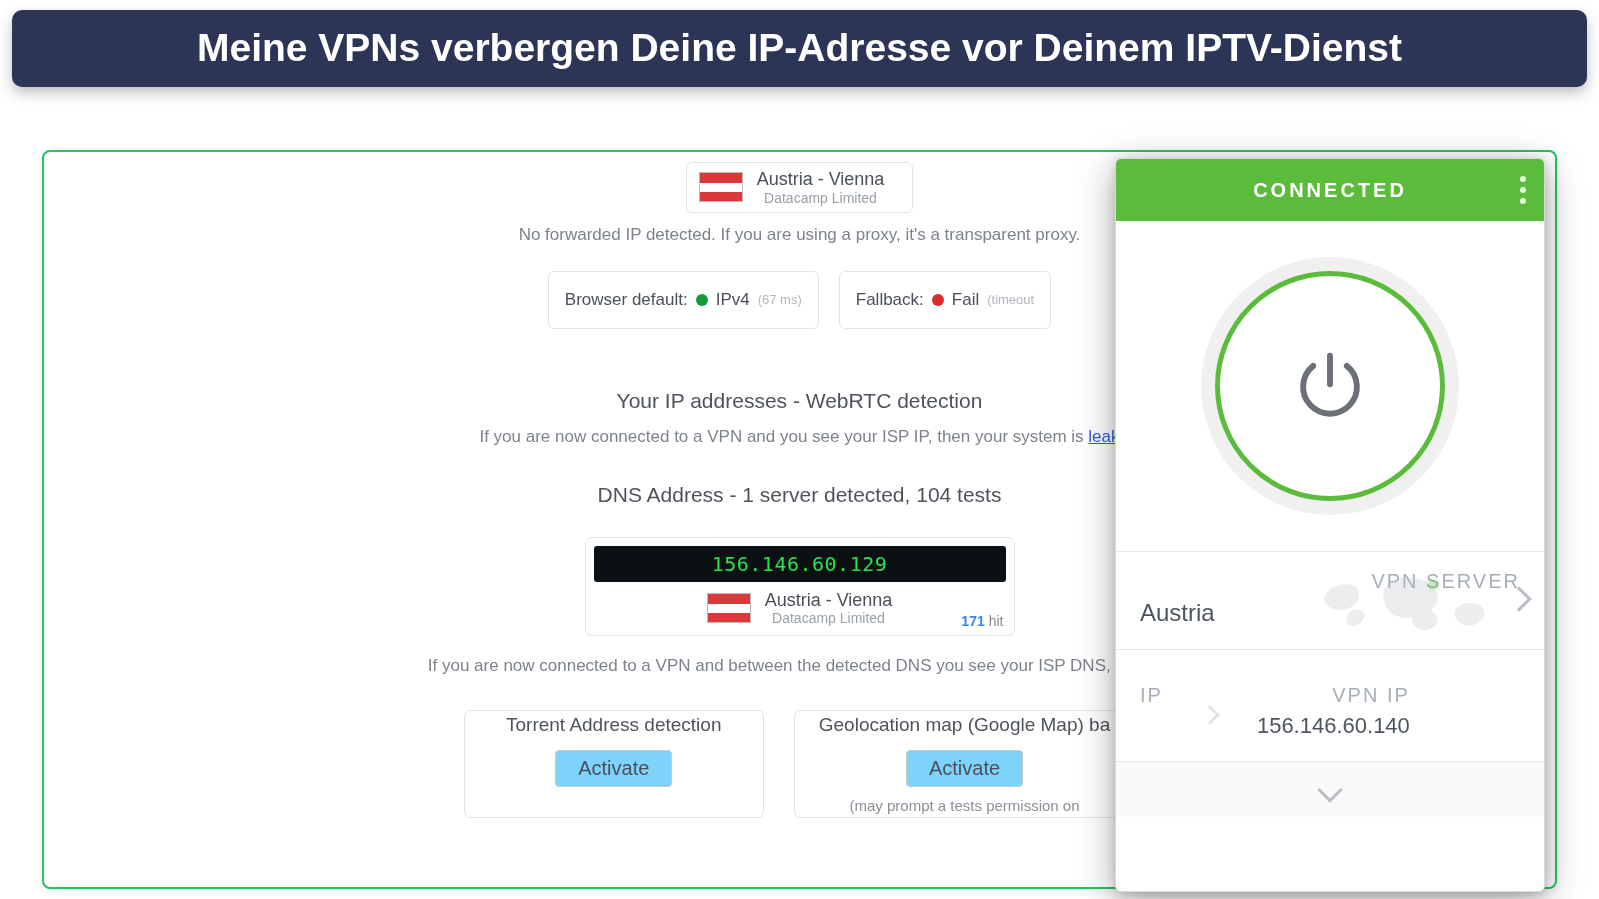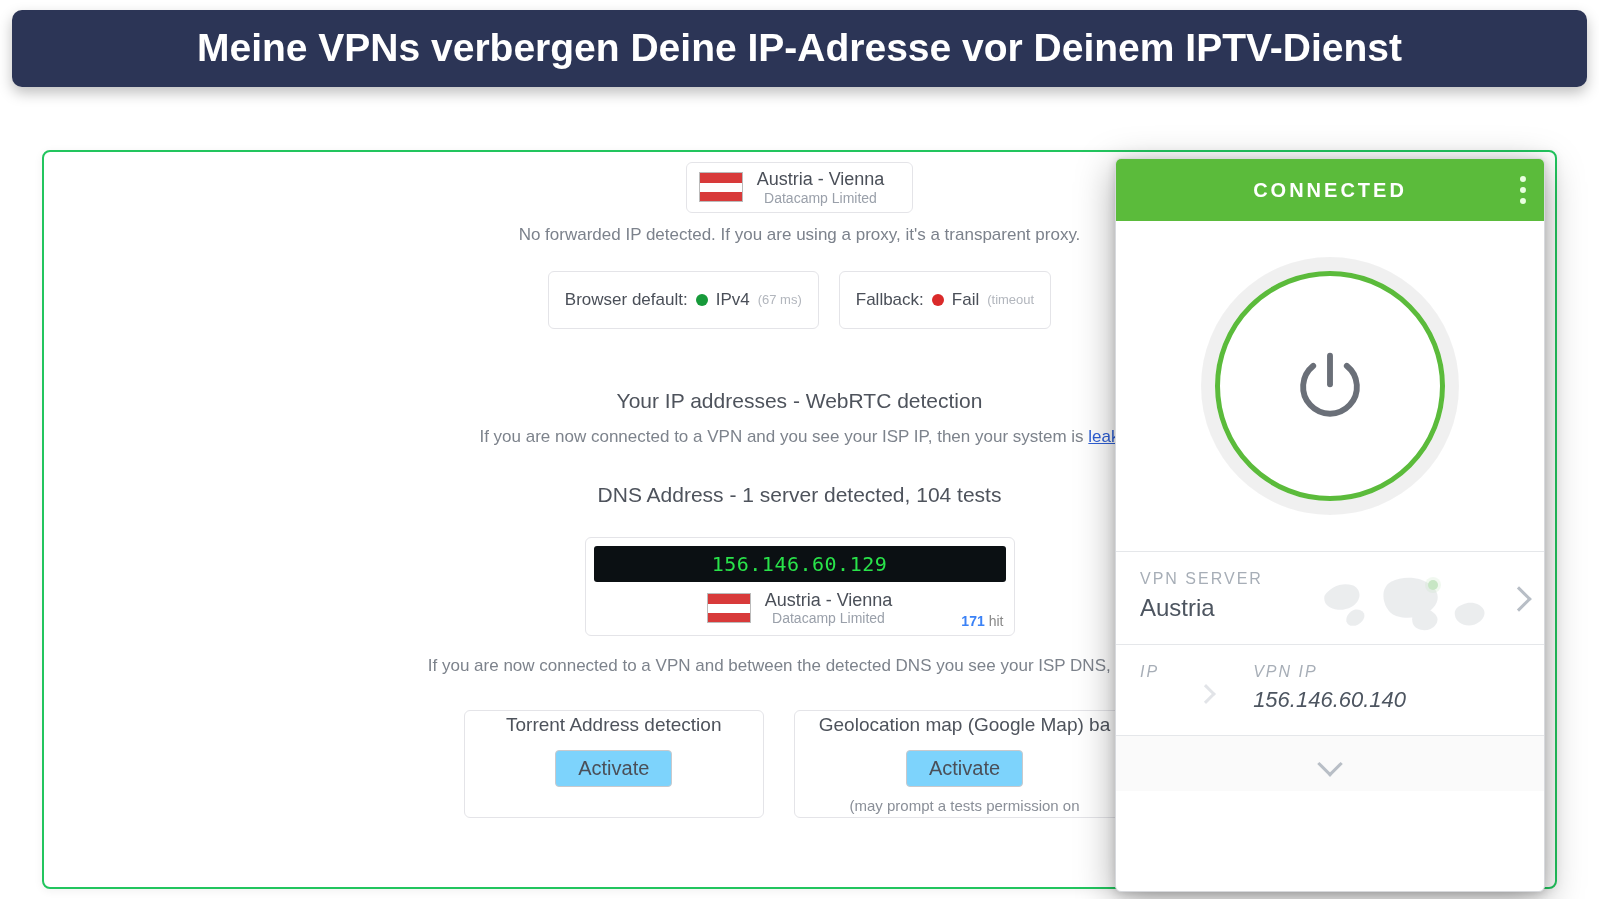--- a/index.html
+++ b/index.html
@@ -120,33 +120,33 @@
   .power-btn {
     width: 230px; height: 230px; border-radius: 50%;
     border: 5px solid #5bbb3b; position: relative;
     box-shadow: 0 0 0 14px rgba(0,0,0,0.06);
     display: flex; align-items: center; justify-content: center;
     cursor: pointer;
   }
   .power-icon { width: 84px; height: 84px; }
   .power-icon svg { width: 100%; height: 100%; }
   .vpn-section { padding: 18px 24px 22px; border-top: 1px solid #e5e7ea; position: relative; }
-  .vpn-label { color: #a7aeb7; letter-spacing: 2px; font-size: 16px; font-weight: 500; }
+  .vpn-label { color: #a7aeb7; letter-spacing: 2px; font-size: 20px; font-weight: 500; text-align: right; }
   .vpn-value { color: #4d5560; font-size: 24px; margin-top: 6px; }
   .chev-right {
     position: absolute; right: 16px; top: 38px;
     width: 18px; height: 18px; border-top: 3px solid #b8bec6; border-right: 3px solid #b8bec6;
     transform: rotate(45deg); cursor: pointer;
   }
   .world {
     position: absolute; right: 44px; top: 14px; width: 190px; height: 70px; opacity: .28;
   }
   .world svg { width: 100%; height: 100%; }
   .world .pin { position: absolute; right: 62px; top: 14px; width: 10px; height: 10px; background: #3aa72e; border-radius: 50%; box-shadow: 0 0 0 3px rgba(58,167,46,.25); }
-  .ip-row { display: flex; align-items: flex-start; gap: 40px; margin-top: 0; font-style: italic; }
+  .ip-row { display: flex; align-items: flex-start; gap: 40px; margin-top: 16px; }
   .ip-col .vpn-label { margin-bottom: 4px; }
   .ip-col .vpn-value { font-size: 22px; }
   .caret-between {
     width: 14px; height: 14px; margin-top: 24px;
     border-top: 3px solid #c6cbd2; border-right: 3px solid #c6cbd2; transform: rotate(45deg);
     opacity: .5;
   }
   .expand-footer {
     border-top: 1px solid #e5e7ea; background: #fafafa;
     height: 56px; display: flex; align-items: center; justify-content: center; cursor: pointer;

